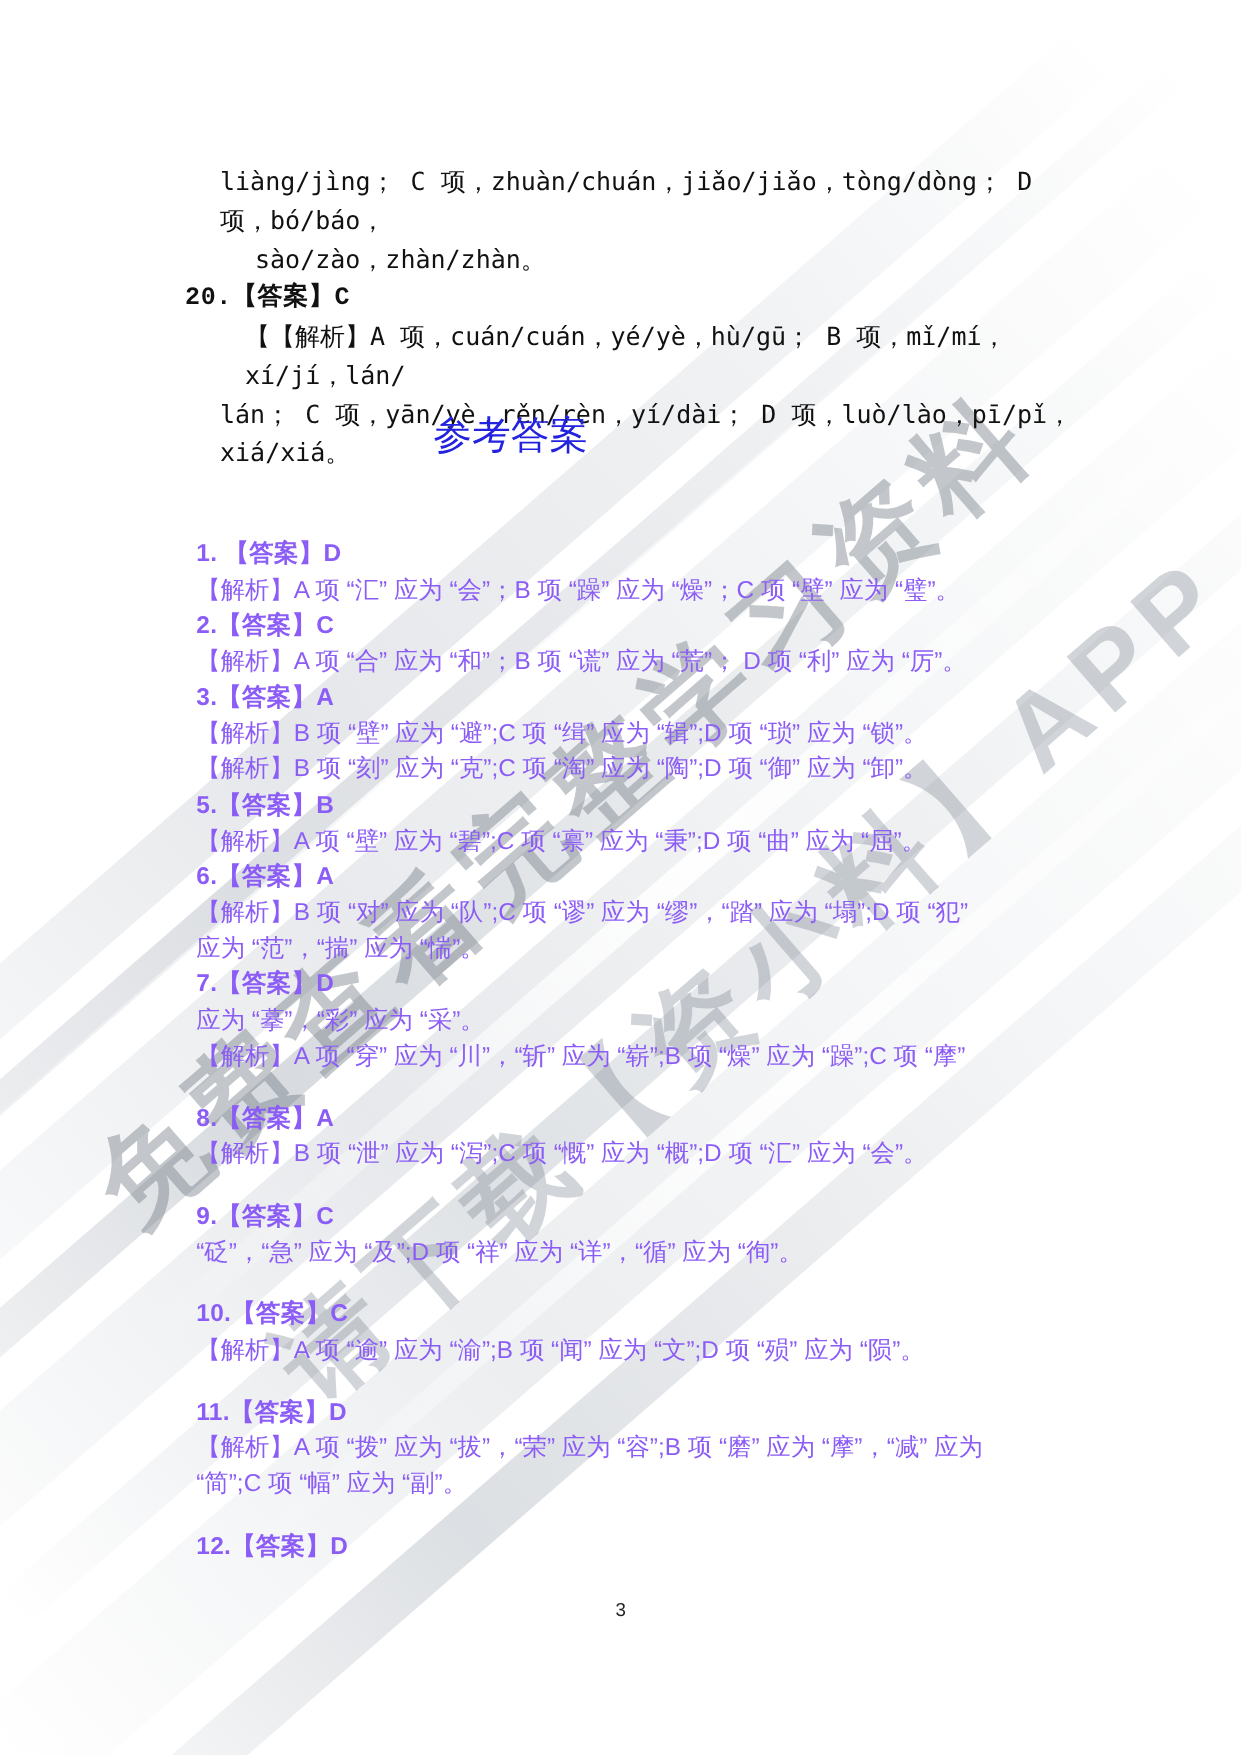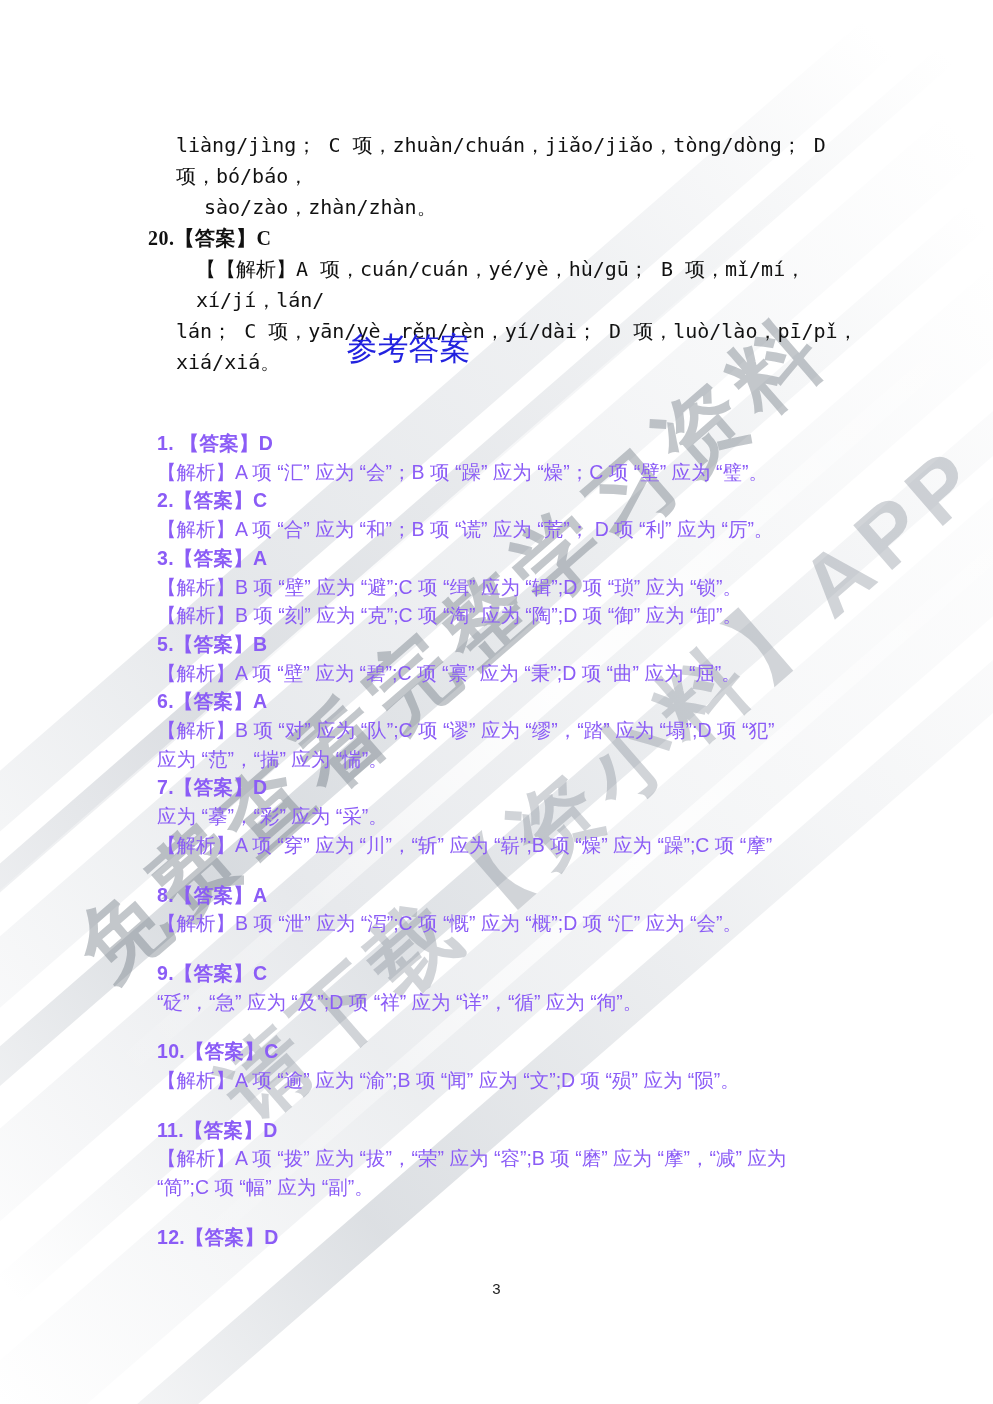--- a/index.html
+++ b/index.html
@@ -51,21 +51,21 @@
   .content { position:absolute; inset:0; z-index:1; }
 
   .top-block {
     position:absolute; left:148px; top:130px; width:724px;
     font-family:"DejaVu Sans Mono","DejaVu Serif", monospace;
     font-size:20px; line-height:31px;
     color:#111;
   }
   .tb-cont1   { padding-left:28px; }
   .tb-cont2   { padding-left:56px; }
-  .tb-answer  { font-family:Liberation Serif, serif; font-weight:600; letter-spacing:.5px; }
+  .tb-answer  { font-family:Liberation Mono, monospace; font-weight:600; letter-spacing:.5px; }
   .tb-exp1    { padding-left:48px; }
   .tb-exp2    { padding-left:28px; }
 
   .headings {
     position:absolute; left:0; top:330px; width:817px;
     text-align:center;
     color:#2222df;
     font-family:"DejaVu Serif","Liberation Serif", serif;
   }
   .h-main    { font-size:31px; line-height:36px; font-weight:400; }

